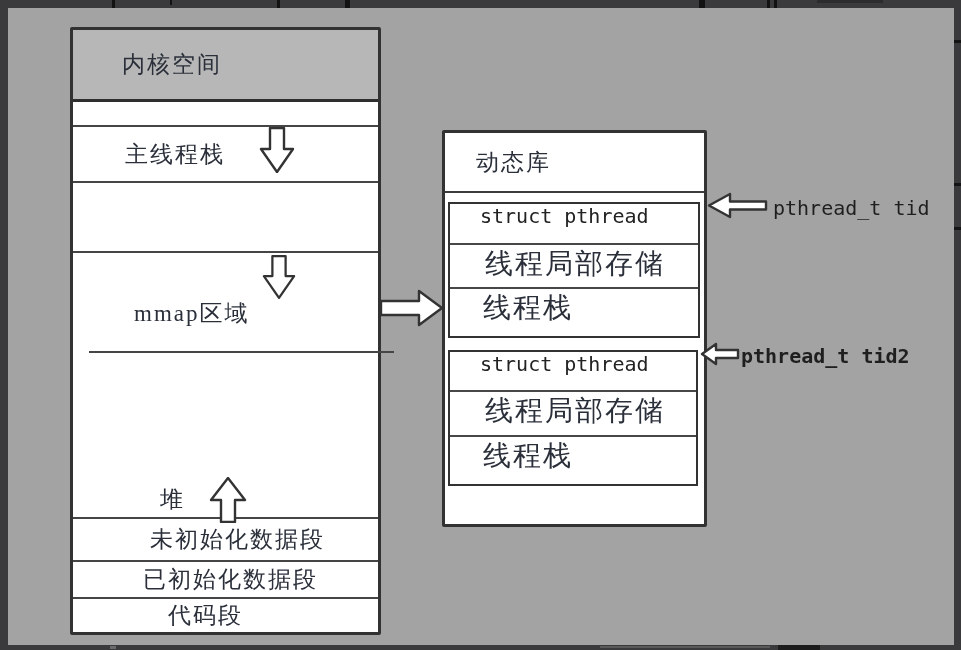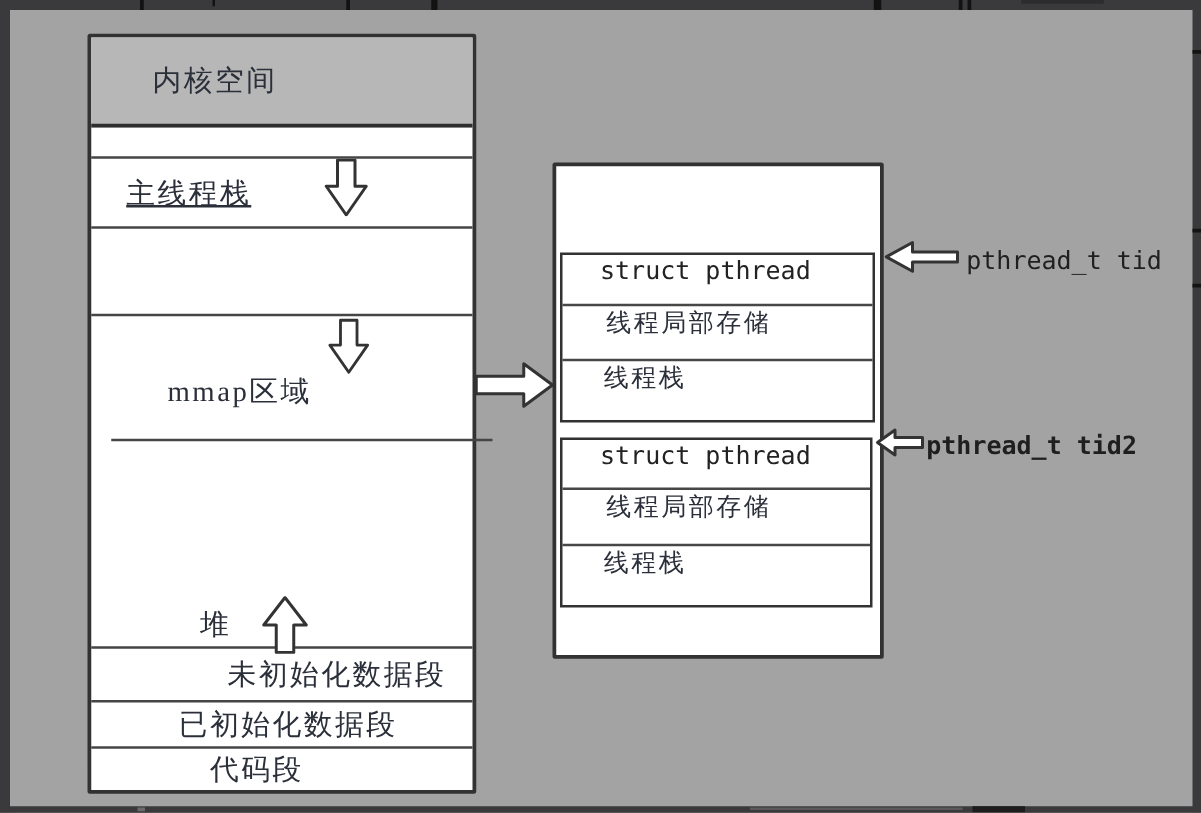--- a/index.html
+++ b/index.html
@@ -23,21 +23,21 @@
   .kernel{background:#b7b7b7;border-bottom:3px solid #2e2e2e;}
   
   .rbox{position:absolute;left:442px;top:130px;width:265px;height:397px;
         border:3px solid #323232;border-radius:2px;box-sizing:border-box;background:#fff;}
   .rtitle{position:absolute;left:0;top:0;width:259px;height:60px;border-bottom:2px solid #3c3c3c;
           display:flex;align-items:center;box-sizing:border-box;}
   .pblock{position:absolute;border:2px solid #323232;box-sizing:border-box;background:#fff;}
   .prow{display:flex;align-items:flex-start;border-bottom:2px solid #474747;box-sizing:border-box;}
   .prow:last-child{border-bottom:none;}
   .mono{font-family:"DejaVu Sans Mono","Liberation Mono",monospace;font-size:20px;color:#222;white-space:nowrap;}
-  .rcjk{font-size:20px;color:#2a2f3a;letter-spacing:2px;white-space:nowrap;}
+  .rcjk{font-size:28px;color:#2a2f3a;letter-spacing:2px;white-space:nowrap;}
   .annot{position:absolute;font-family:"DejaVu Sans Mono","Liberation Mono",monospace;
          font-size:20px;color:#1f1f1f;white-space:nowrap;}
   .arr{position:absolute;}
   svg{display:block;}
 </style>
 </head>
 <body>
 
 <div class="screen">
 
@@ -64,31 +64,31 @@
   <div class="smudge" style="left:110px;top:646px;width:6px;height:3px;background:#6a6a6a;"></div>
 
   <div class="lbox">
     <div class="lrow kernel" style="top:0;height:72px;">
       <span class="cjk" style="padding-left:49px;">内核空间</span>
     </div>
     <div class="lrow" style="top:72px;height:25px;">
       <span class="cjk"></span>
     </div>
     <div class="lrow" style="top:97px;height:56px;">
-      <span class="cjk" style="padding-left:28px;text-decoration:underline;">主线程栈</span>
+      <span class="cjk" style="padding-left:52px;">主线程栈</span>
     </div>
     <div class="lrow" style="top:153px;height:70px;">
       <span class="cjk"></span>
     </div>
     <div class="lrow" style="top:223px;height:100px;margin-left:16px;">
       <span class="cjk" style="padding-left:45px;padding-top:22px;">mmap区域</span>
     </div>
     <div class="lrow" style="top:323px;height:166px;"></div>
     <span class="cjk" style="position:absolute;left:87px;top:454px;">堆</span>
-    <div class="lrow" style="top:489px;height:43px;padding-left:32px;">
+    <div class="lrow" style="top:489px;height:43px;">
       <span class="cjk" style="padding-left:77px;">未初始化数据段</span>
     </div>
     <div class="lrow" style="top:532px;height:37px;">
       <span class="cjk" style="padding-left:70px;">已初始化数据段</span>
     </div>
     <div class="lrow" style="top:569px;height:33px;border-bottom:none;margin-left:20px;">
       <span class="cjk" style="padding-left:75px;">代码段</span>
     </div>
 
     <div class="arr" style="left:186px;top:97px;">
@@ -108,20 +108,23 @@
     </div>
   </div>
 
   <div class="arr" style="left:379px;top:288px;">
     <svg width="65" height="40" viewBox="0 0 65 40">
         <path d="M2 13 H40 V3 L63 20 L40 37 V27 H2 Z" fill="#fff" stroke="#333" stroke-width="2.4" stroke-linejoin="round"></path>
       </svg>
   </div>
 
   <div class="rbox">
+    <div class="rtitle">
+      <span class="cjk" style="padding-left:31px;">动态库</span>
+    </div>
 
     <div class="pblock" style="left:3px;top:69px;width:252px;height:136px;">
       <div class="prow" style="height:41px;">
         <span class="mono" style="padding-left:30px;">struct pthread</span>
       </div>
       <div class="prow" style="height:44px;">
         <span class="rcjk" style="padding-left:35px;">线程局部存储</span>
       </div>
       <div class="prow" style="height:45px;">
         <span class="rcjk" style="padding-left:33px;">线程栈</span>

